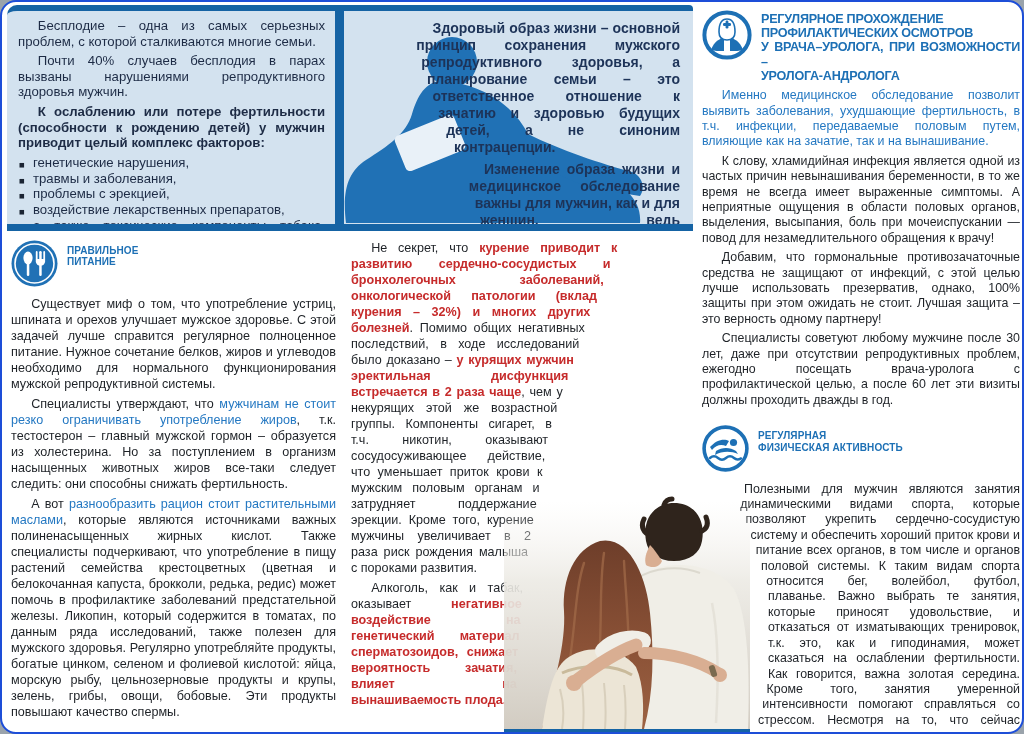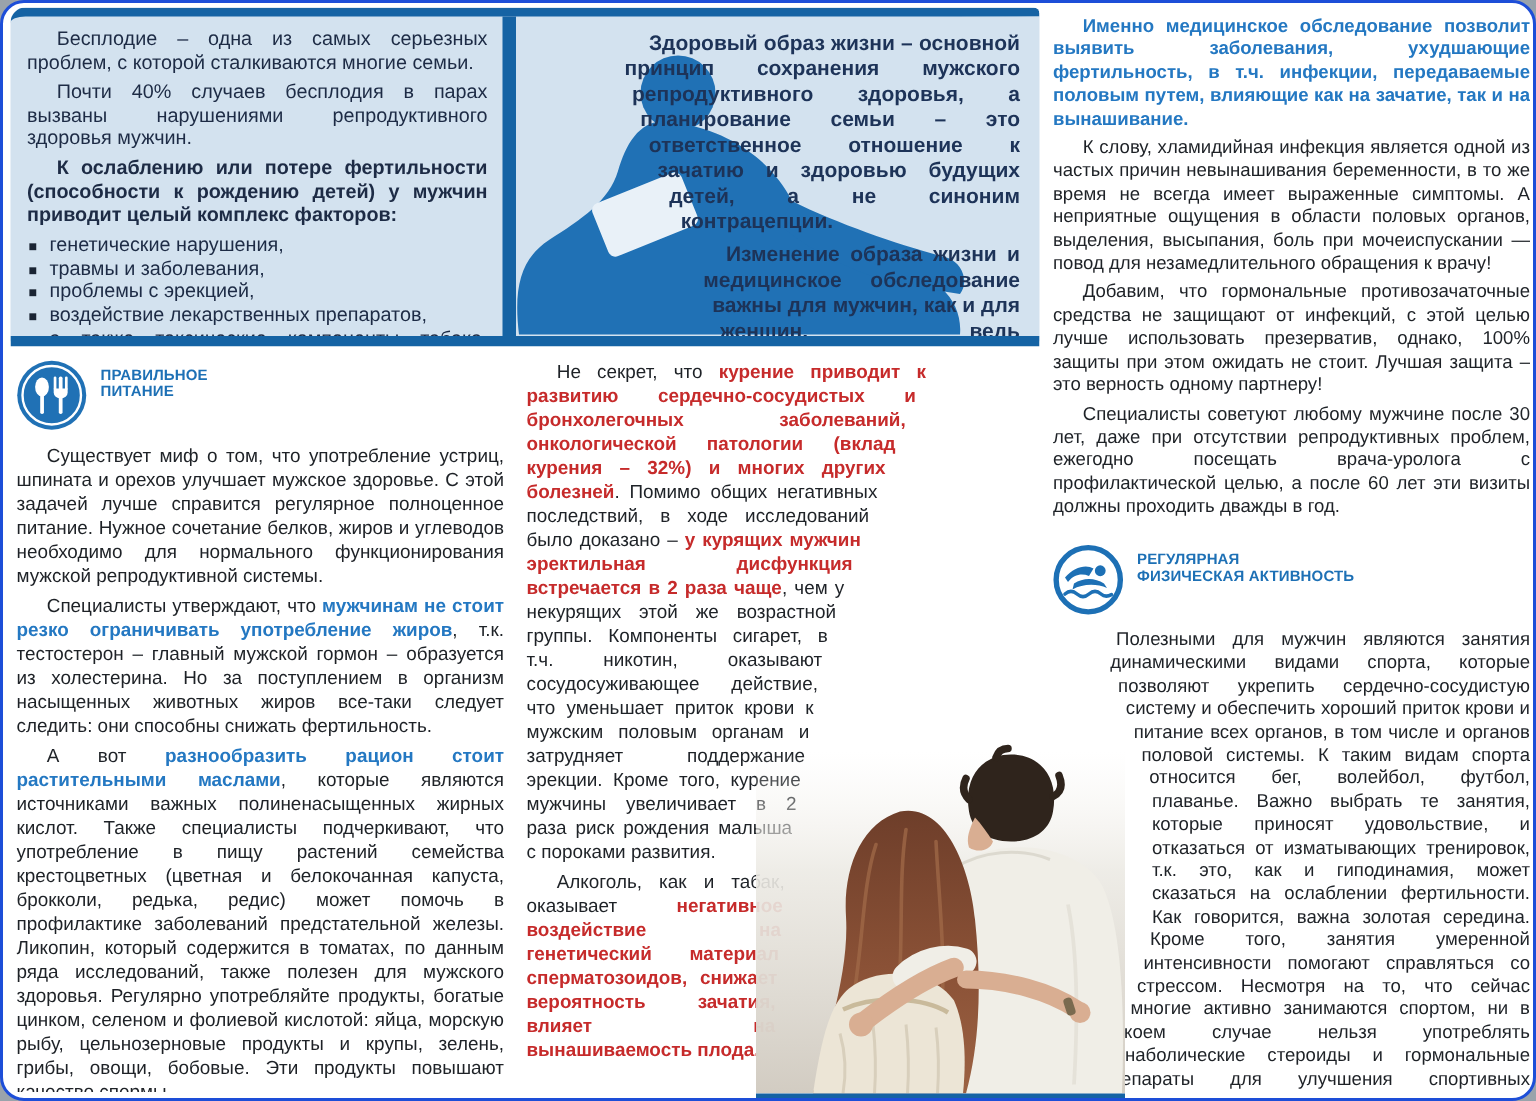--- a/index.html
+++ b/index.html
@@ -47,21 +47,21 @@
   
   .sec-head{display:flex;gap:9px;align-items:flex-start;margin-bottom:5px}
   .sec-icon{flex:0 0 auto}
   .sec-title{color:var(--title-blue);font-weight:700;font-size:10px;line-height:1.13;
     white-space:pre-line;padding-top:5px;letter-spacing:.1px}
   .sec-title.small{font-size:12.6px;letter-spacing:-.25px;padding-top:2px}
 
   .col{position:absolute;color:var(--body-ink);text-align:justify;overflow:hidden}
   .col p{margin:0 0 4px;text-indent:1.6em}
   .seg-b{font-weight:700}
-  .seg-blue{font-weight:700;color:var(--blue-seg)}
+  .seg-blue{font-weight:400;color:var(--blue-seg)}
   .seg-red{font-weight:700;color:var(--red-seg)}
 
   .col-left  {left:9px;  top:238px;width:325px;bottom:4px;font-size:12.6px;line-height:16px}
   .col-mid   {left:349px;top:238px;width:336px;bottom:0;  font-size:12.6px;line-height:16px}
   .col-right {left:700px;top:8px;  width:318px;bottom:4px;font-size:12.4px;line-height:15.4px}
 
   .mid-text{position:relative}
   .photo-spacer{float:right;width:185px;height:253px;margin-top:185px;
     shape-outside:polygon(66% 0%,100% 0%,100% 100%,8% 100%,12% 78%,26% 45%,48% 18%)}
   .act-spacer{float:left;width:66px;height:174px;margin-top:141px;
@@ -146,20 +146,36 @@
     <div class="mid-text">
       <div class="photo-spacer"></div>
       <div>
           <p><span>Не секрет, что </span><span class="seg-red">курение приводит к развитию сердечно-сосудистых и бронхолегочных заболеваний, онкологической патологии (вклад курения – 32%) и многих других болезней</span><span>. Помимо общих негативных последствий, в ходе исследований было доказано – </span><span class="seg-red">у курящих мужчин эректильная дисфункция встречается в 2 раза чаще</span><span>, чем у некурящих этой же возрастной группы. Компоненты сигарет, в т.ч. никотин, оказывают сосудосуживающее действие, что уменьшает приток крови к мужским половым органам и затрудняет поддержание эрекции. Кроме того, курение мужчины увеличивает в 2 раза риск рождения малыша с пороками развития.</span></p>
           <p><span>Алкоголь, как и табак, оказывает </span><span class="seg-red">негативное воздействие на генетический материал сперматозоидов, снижает вероятность зачатия, влияет на вынашиваемость плода.</span></p>
         </div>
     </div>
   </div>
 
   <div class="col col-right">
+    <div class="sec-head">
+      <span class="sec-icon">
+        <svg width="50" height="50" viewBox="0 0 50 50">
+          <circle cx="25" cy="25" r="22.6" fill="#ffffff" stroke="#1d70b5" stroke-width="4"></circle>
+          <path d="M9,40 C12,31 18,28.5 22,28 L22,41 C17,41 12,41 9,40 Z" fill="#1d70b5"></path>
+          <path d="M41,40 C38,31 32,28.5 28,28 L28,41 C33,41 38,41 41,40 Z" fill="#1d70b5"></path>
+          <path d="M17,22 C17,13 20,9 25,9 C30,9 33,13 33,22 C33,27 30,30 25,30 C20,30 17,27 17,22 Z" fill="#ffffff" stroke="#1d70b5" stroke-width="1.6"></path>
+          <rect x="23.6" y="10.5" width="2.8" height="8" rx="1.2" fill="#1d70b5"></rect>
+          <rect x="21" y="13.1" width="8" height="2.8" rx="1.2" fill="#1d70b5"></rect>
+        </svg>
+      </span>
+      <span class="sec-title small">РЕГУЛЯРНОЕ ПРОХОЖДЕНИЕ
+ПРОФИЛАКТИЧЕСКИХ ОСМОТРОВ
+У ВРАЧА–УРОЛОГА, ПРИ ВОЗМОЖНОСТИ –
+УРОЛОГА-АНДРОЛОГА</span>
+    </div>
     <div>
         <p><span class="seg-blue">Именно медицинское обследование позволит выявить заболевания, ухудшающие фертильность, в т.ч. инфекции, передаваемые половым путем, влияющие как на зачатие, так и на вынашивание.</span></p>
         <p><span>К слову, хламидийная инфекция является одной из частых причин невынашивания беременности, в то же время не всегда имеет выраженные симптомы. А неприятные ощущения в области половых органов, выделения, высыпания, боль при мочеиспускании — повод для незамедлительного обращения к врачу!</span></p>
         <p><span>Добавим, что гормональные противозачаточные средства не защищают от инфекций, с этой целью лучше использовать презерватив, однако, 100% защиты при этом ожидать не стоит. Лучшая защита – это верность одному партнеру!</span></p>
         <p><span>Специалисты советуют любому мужчине после 30 лет, даже при отсутствии репродуктивных проблем, ежегодно посещать врача-уролога с профилактической целью, а после 60 лет эти визиты должны проходить дважды в год.</span></p>
       </div>
 
     <div class="sec-head" style="margin-top:17px">
       <span class="sec-icon">
         <svg width="47" height="47" viewBox="0 0 47 47">

